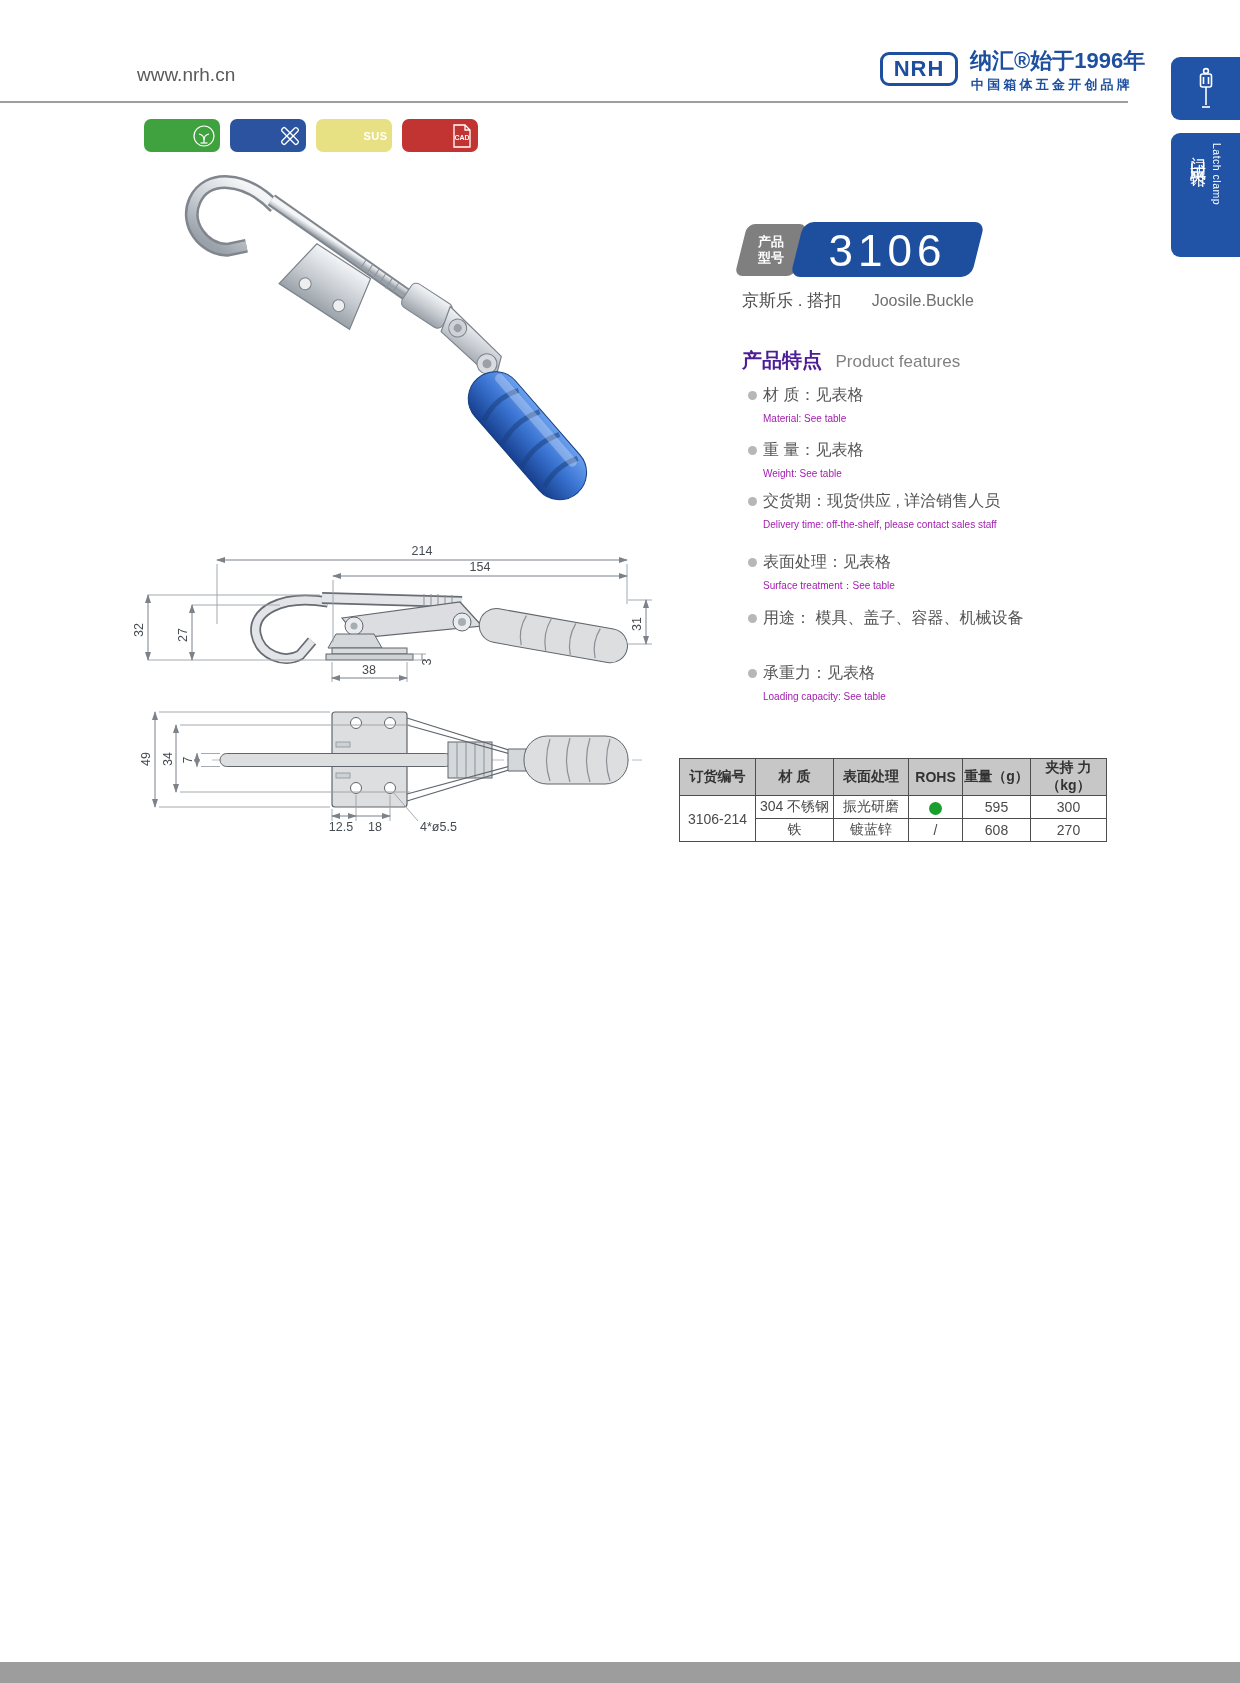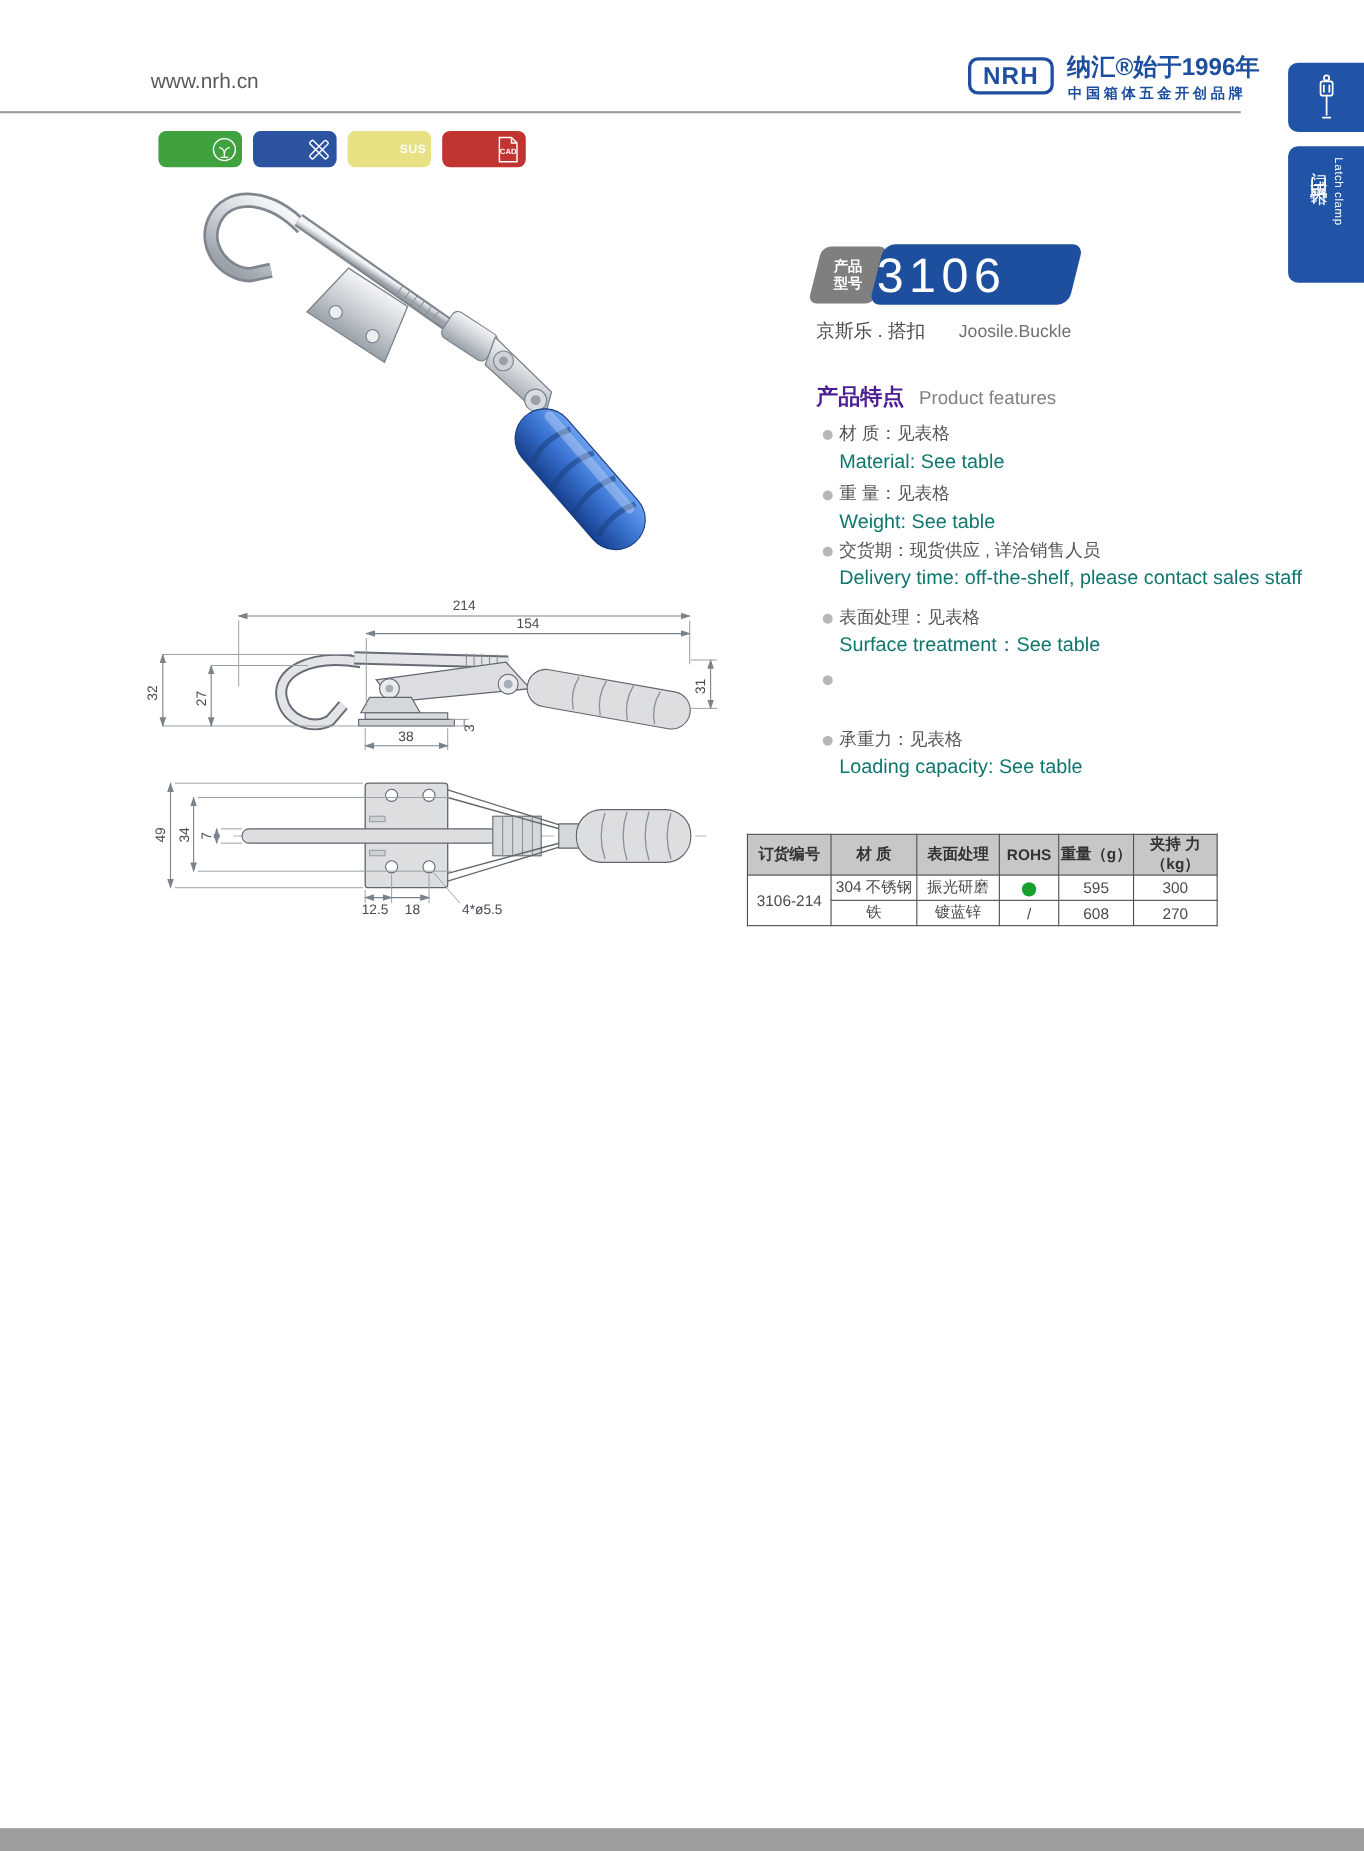--- a/index.html
+++ b/index.html
@@ -31,35 +31,35 @@
   .cert.sus{background:#e7e183;}
   .cert.cad{background:#c23431;}
   .cert.sus span{color:#fff;font-weight:bold;font-size:11px;letter-spacing:.5px;}
 
   
   .badge-gray{position:absolute;left:741px;top:224px;width:60px;height:52px;background:#7f7f7f;
               border-radius:8px;transform:skewX(-14deg);display:flex;align-items:center;justify-content:center;}
   .badge-gray .lbl{transform:skewX(14deg);color:#fff;font-size:13px;font-weight:bold;line-height:16px;text-align:center;}
   .badge-blue{position:absolute;left:797px;top:222px;width:181px;height:55px;background:#1d4f9e;
               border-radius:10px;transform:skewX(-14deg);}
-  .model-text{position:absolute;left:797px;top:226px;width:181px;text-align:left;color:#fff;
+  .model-text{position:absolute;left:797px;top:226px;width:181px;text-align:center;color:#fff;
               font-size:44px;letter-spacing:5px;}
   .product-name{position:absolute;left:742px;top:289px;white-space:nowrap;}
   .product-name .zh{font-size:17px;color:#4c4c4c;}
   .product-name .en{font-size:16px;color:#707070;margin-left:26px;}
 
   
   .features-title{position:absolute;left:742px;top:347px;white-space:nowrap;}
   .features-title .zh{font-size:20px;font-weight:bold;color:#4c1d95;}
   .features-title .en{font-size:17px;color:#808080;margin-left:9px;}
   .feature{position:absolute;left:748px;display:flex;}
   .feature .dot{width:9px;height:9px;border-radius:50%;background:#b7b7b7;margin-top:8px;flex:0 0 auto;}
   .feature .lines{margin-left:6px;}
   .feature .zh{font-size:16px;color:#555555;line-height:24px;white-space:nowrap;}
-  .feature .en{font-size:18px;color:#0f766e;line-height:24px;white-space:nowrap;}
+  .feature .en{font-size:10px;color:#a21caf;line-height:24px;white-space:nowrap;}
 
   
   .spec{position:absolute;left:679px;top:758px;border-collapse:collapse;table-layout:fixed;}
   .spec th,.spec td{border:1.5px solid #4d4d4d;text-align:center;padding:0;}
   .spec th{background:#c7c7c7;height:23px;font-size:14px;font-weight:600;color:#333;}
   .spec td{height:22px;font-size:14px;color:#4a4a4a;background:#fff;}
   .rohs-dot{display:inline-block;width:13px;height:13px;border-radius:50%;background:#17a02c;vertical-align:middle;}
 
   
   .svg-abs{position:absolute;}
@@ -225,20 +225,21 @@
   <div class="feature" style="top:550px;">
     <span class="dot"></span>
     <div class="lines">
       <div class="zh">表面处理：见表格</div>
       <div class="en">Surface treatment：See table</div>
     </div>
   </div>
   <div class="feature" style="top:606px;">
     <span class="dot"></span>
     <div class="lines">
+      <div class="zh">用途： 模具、盖子、容器、机械设备</div>
     </div>
   </div>
   <div class="feature" style="top:661px;">
     <span class="dot"></span>
     <div class="lines">
       <div class="zh">承重力：见表格</div>
       <div class="en">Loading capacity: See table</div>
     </div>
   </div>
 

